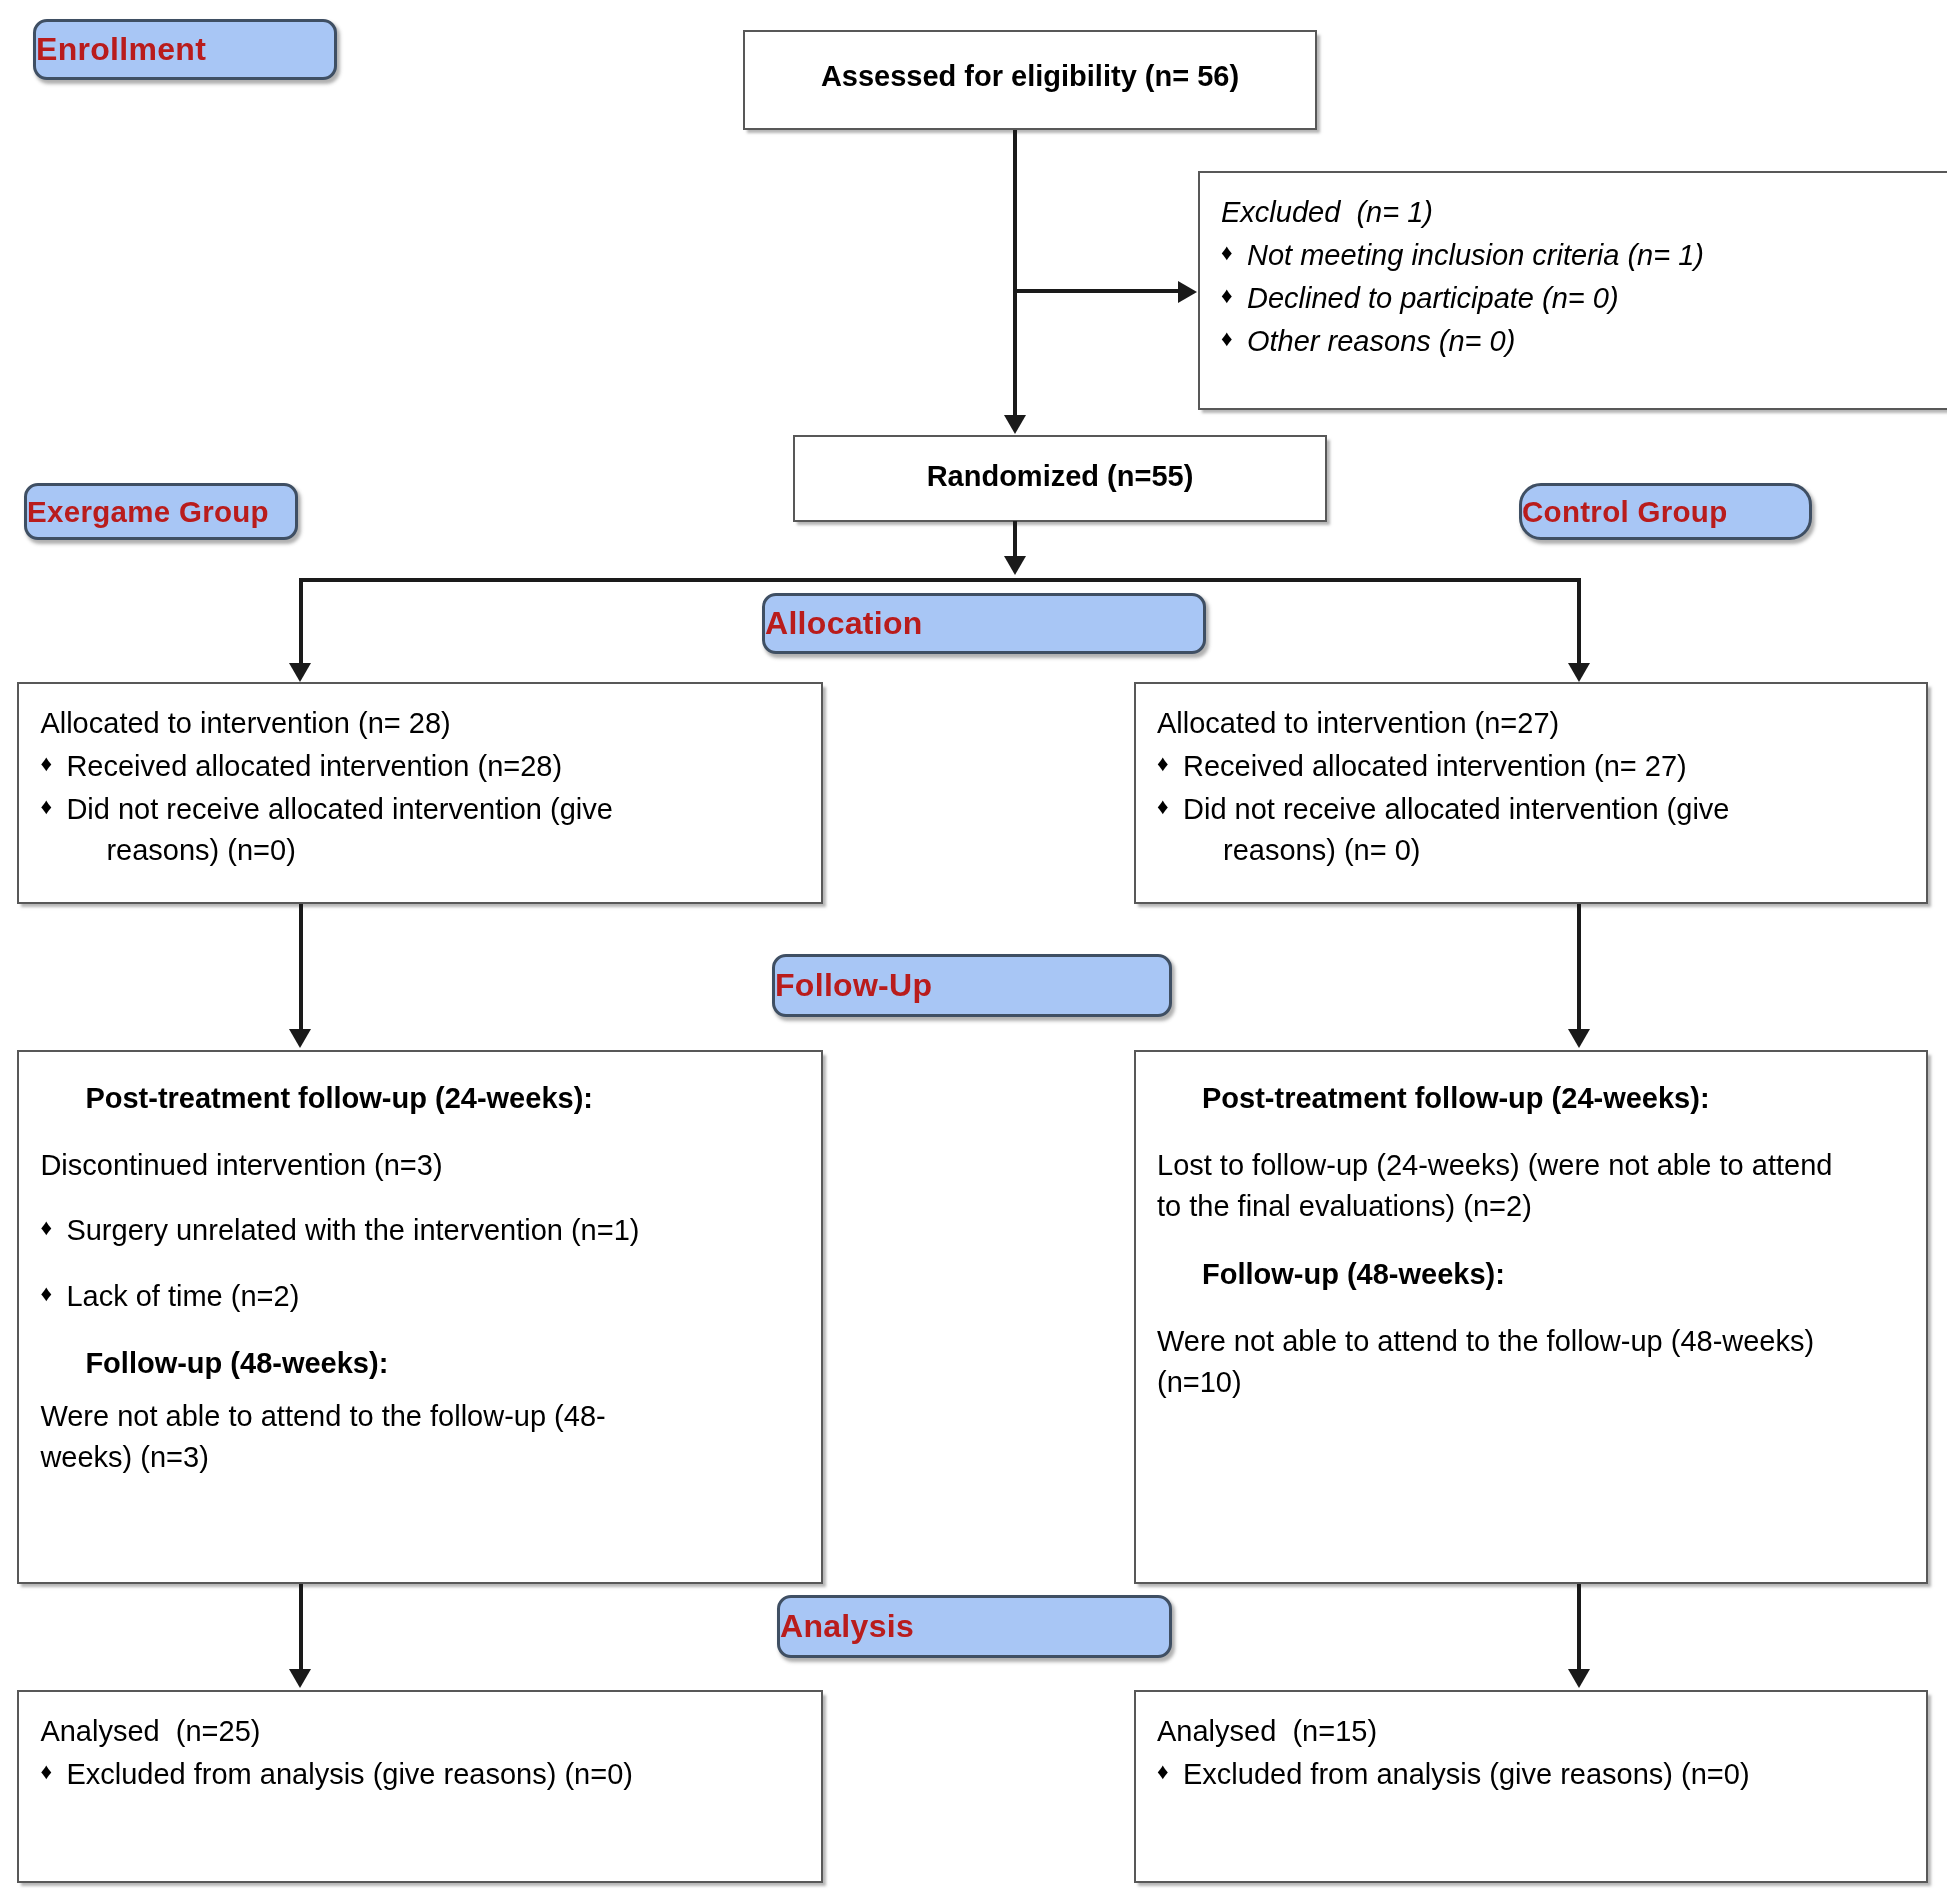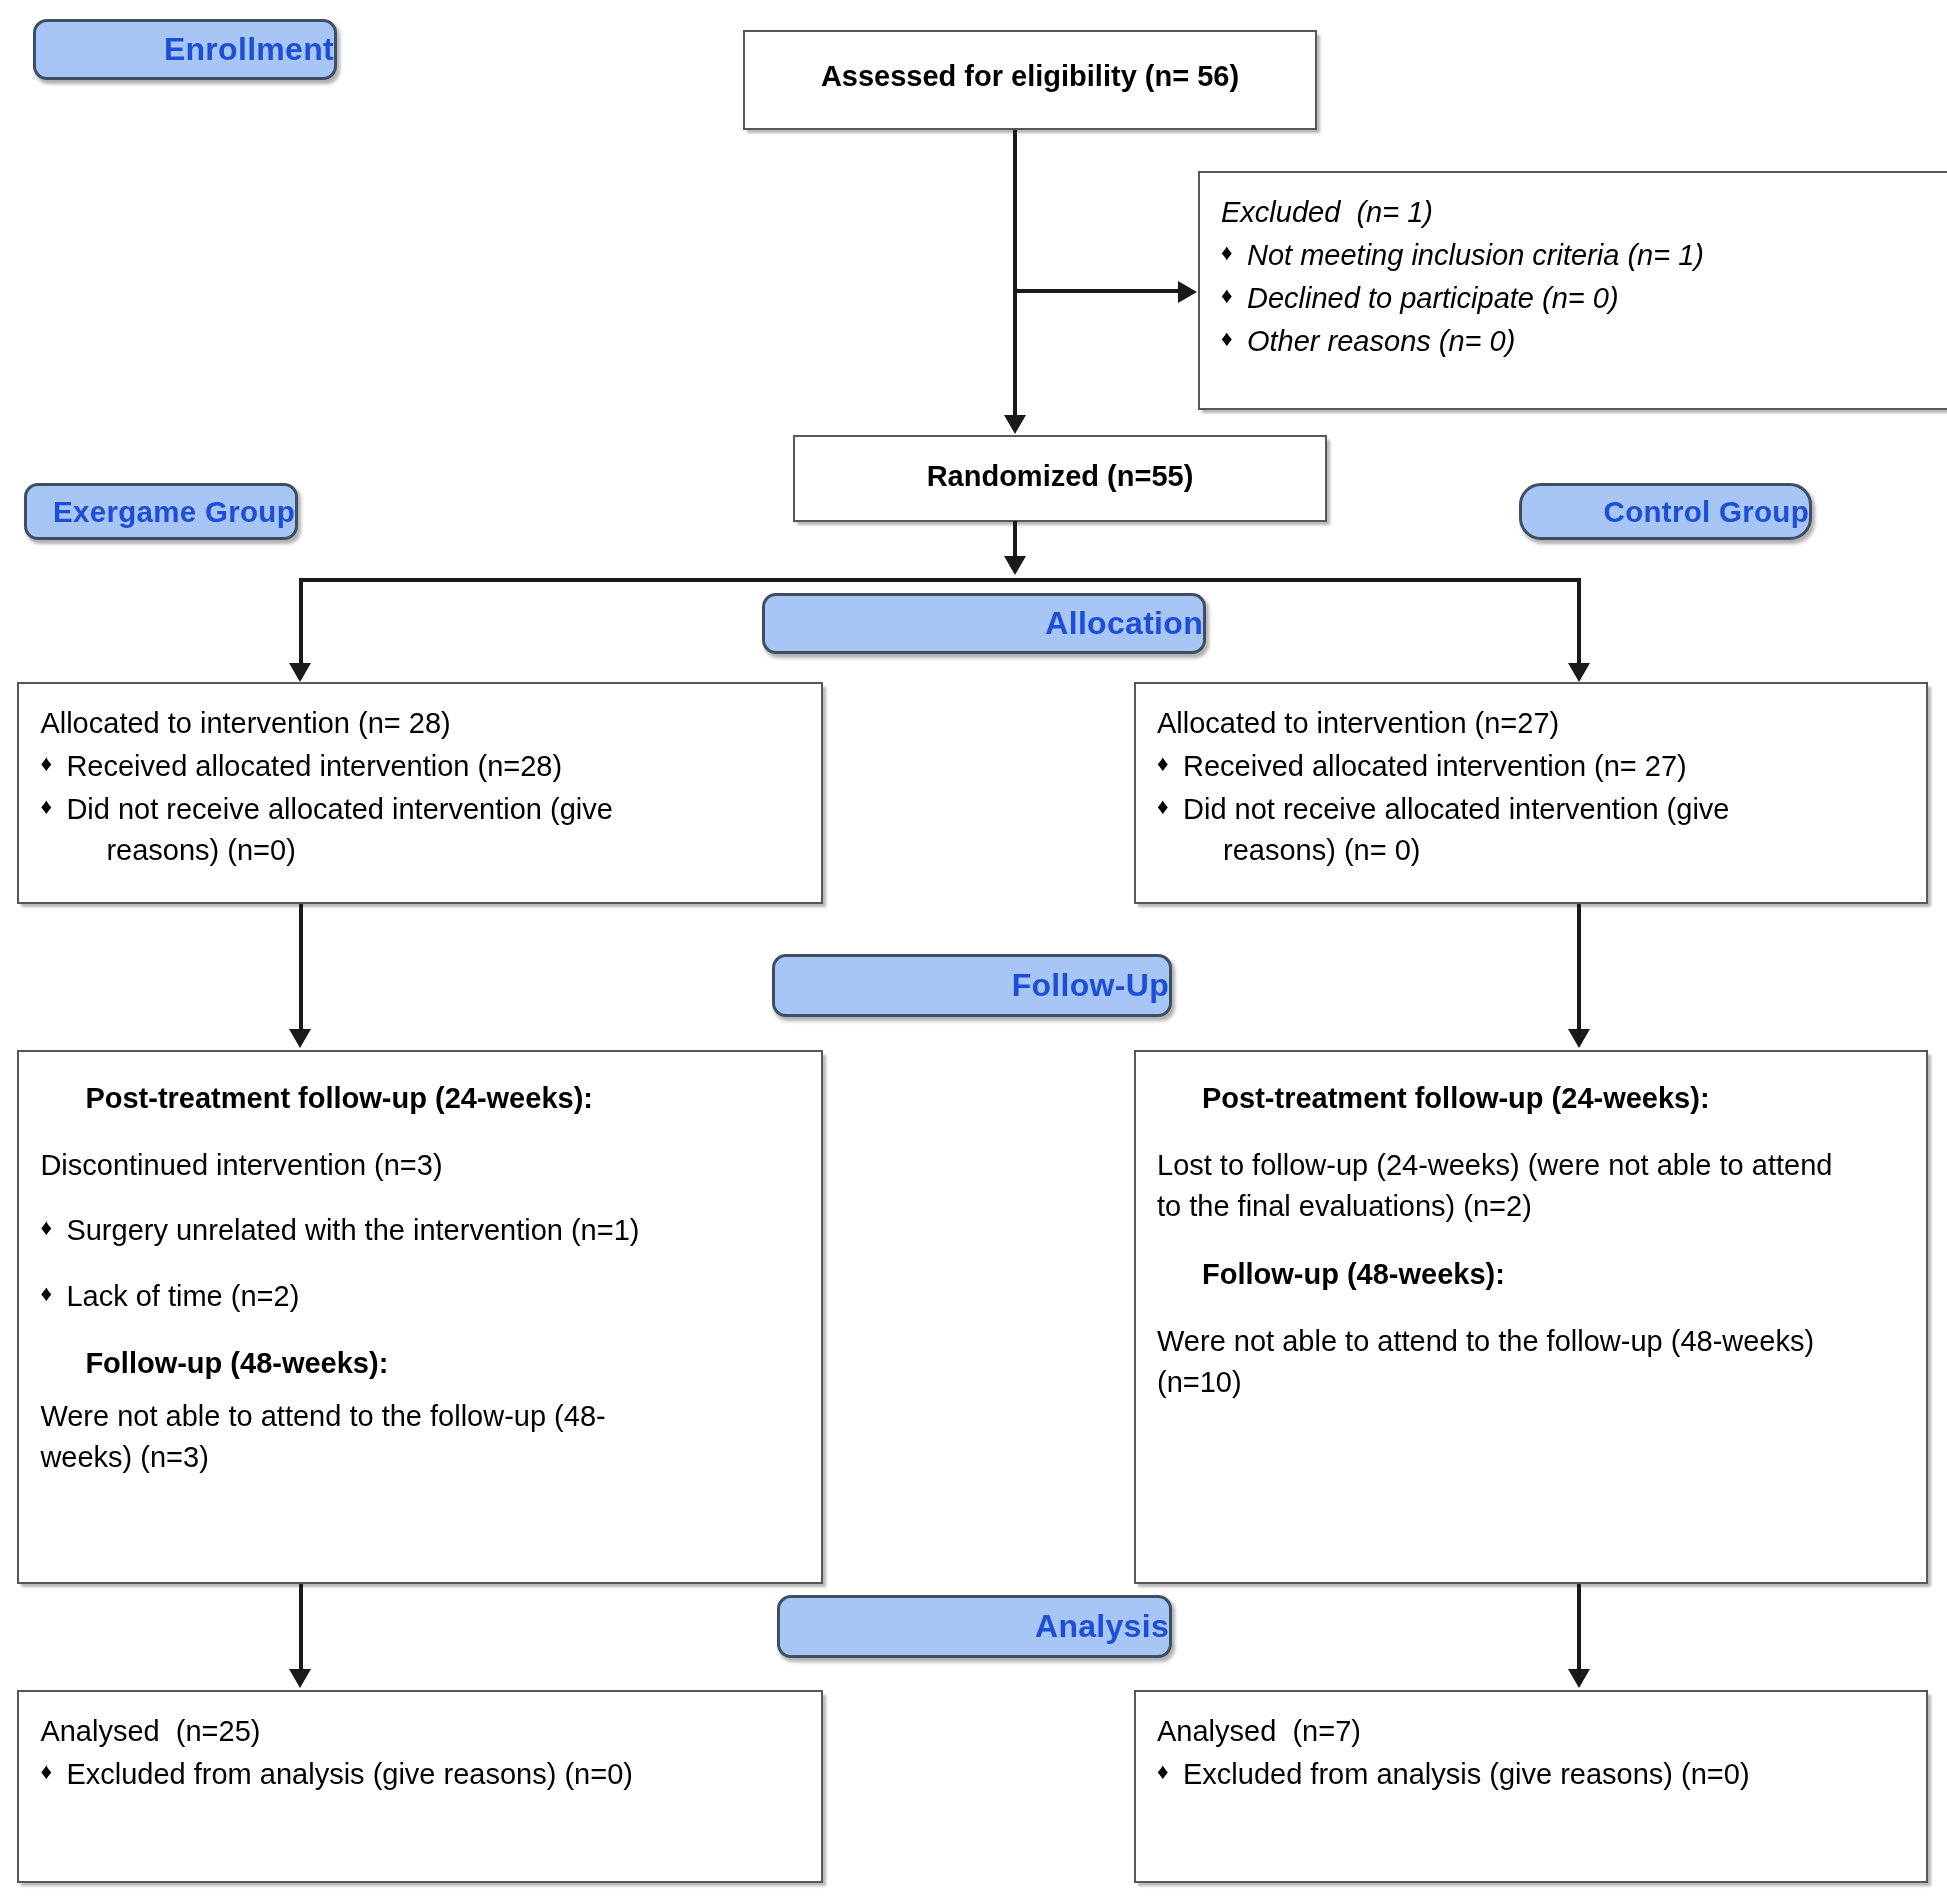--- a/index.html
+++ b/index.html
@@ -19,25 +19,25 @@
     overflow: hidden;
   }
 
   
   .stage-pill {
     position: absolute;
     box-sizing: border-box;
     background: #a8c6f5;
     border: 3.5px solid #3f4f63;
     border-radius: 14px;
-    color: #1d4ed8;
+    color: #b91c1c;
     font-weight: bold;
     display: flex;
     align-items: center;
-    justify-content: flex-end;
+    justify-content: flex-start;
     text-align: center;
     box-shadow: 2.6px 3.5px 3.5px rgba(80,80,80,0.45);
     letter-spacing: 0.3px;
   }
 
   
   .flow-box {
     position: absolute;
     box-sizing: border-box;
     background: #ffffff;
@@ -222,21 +222,21 @@
       <p class="box-line">Analysed  (n=25)</p>
       <div class="bullet-row">
         <span class="bullet-mark">♦</span>
         <span class="bullet-text">Excluded from analysis (give reasons) (n=0)</span>
       </div>
     </div>
   </div>
 
   <div class="flow-box" style="left:1134px; top:1690px; width:794px; height:193px;">
     <div class="box-inner">
-      <p class="box-line">Analysed  (n=7)</p>
+      <p class="box-line">Analysed  (n=15)</p>
       <div class="bullet-row">
         <span class="bullet-mark">♦</span>
         <span class="bullet-text">Excluded from analysis (give reasons) (n=0)</span>
       </div>
     </div>
   </div>
 
   <div class="line-v" style="left:1013px; top:130px; height:285px;"></div>
   <div class="arrow-down" style="left:1004px; top:415px;"></div>
 

